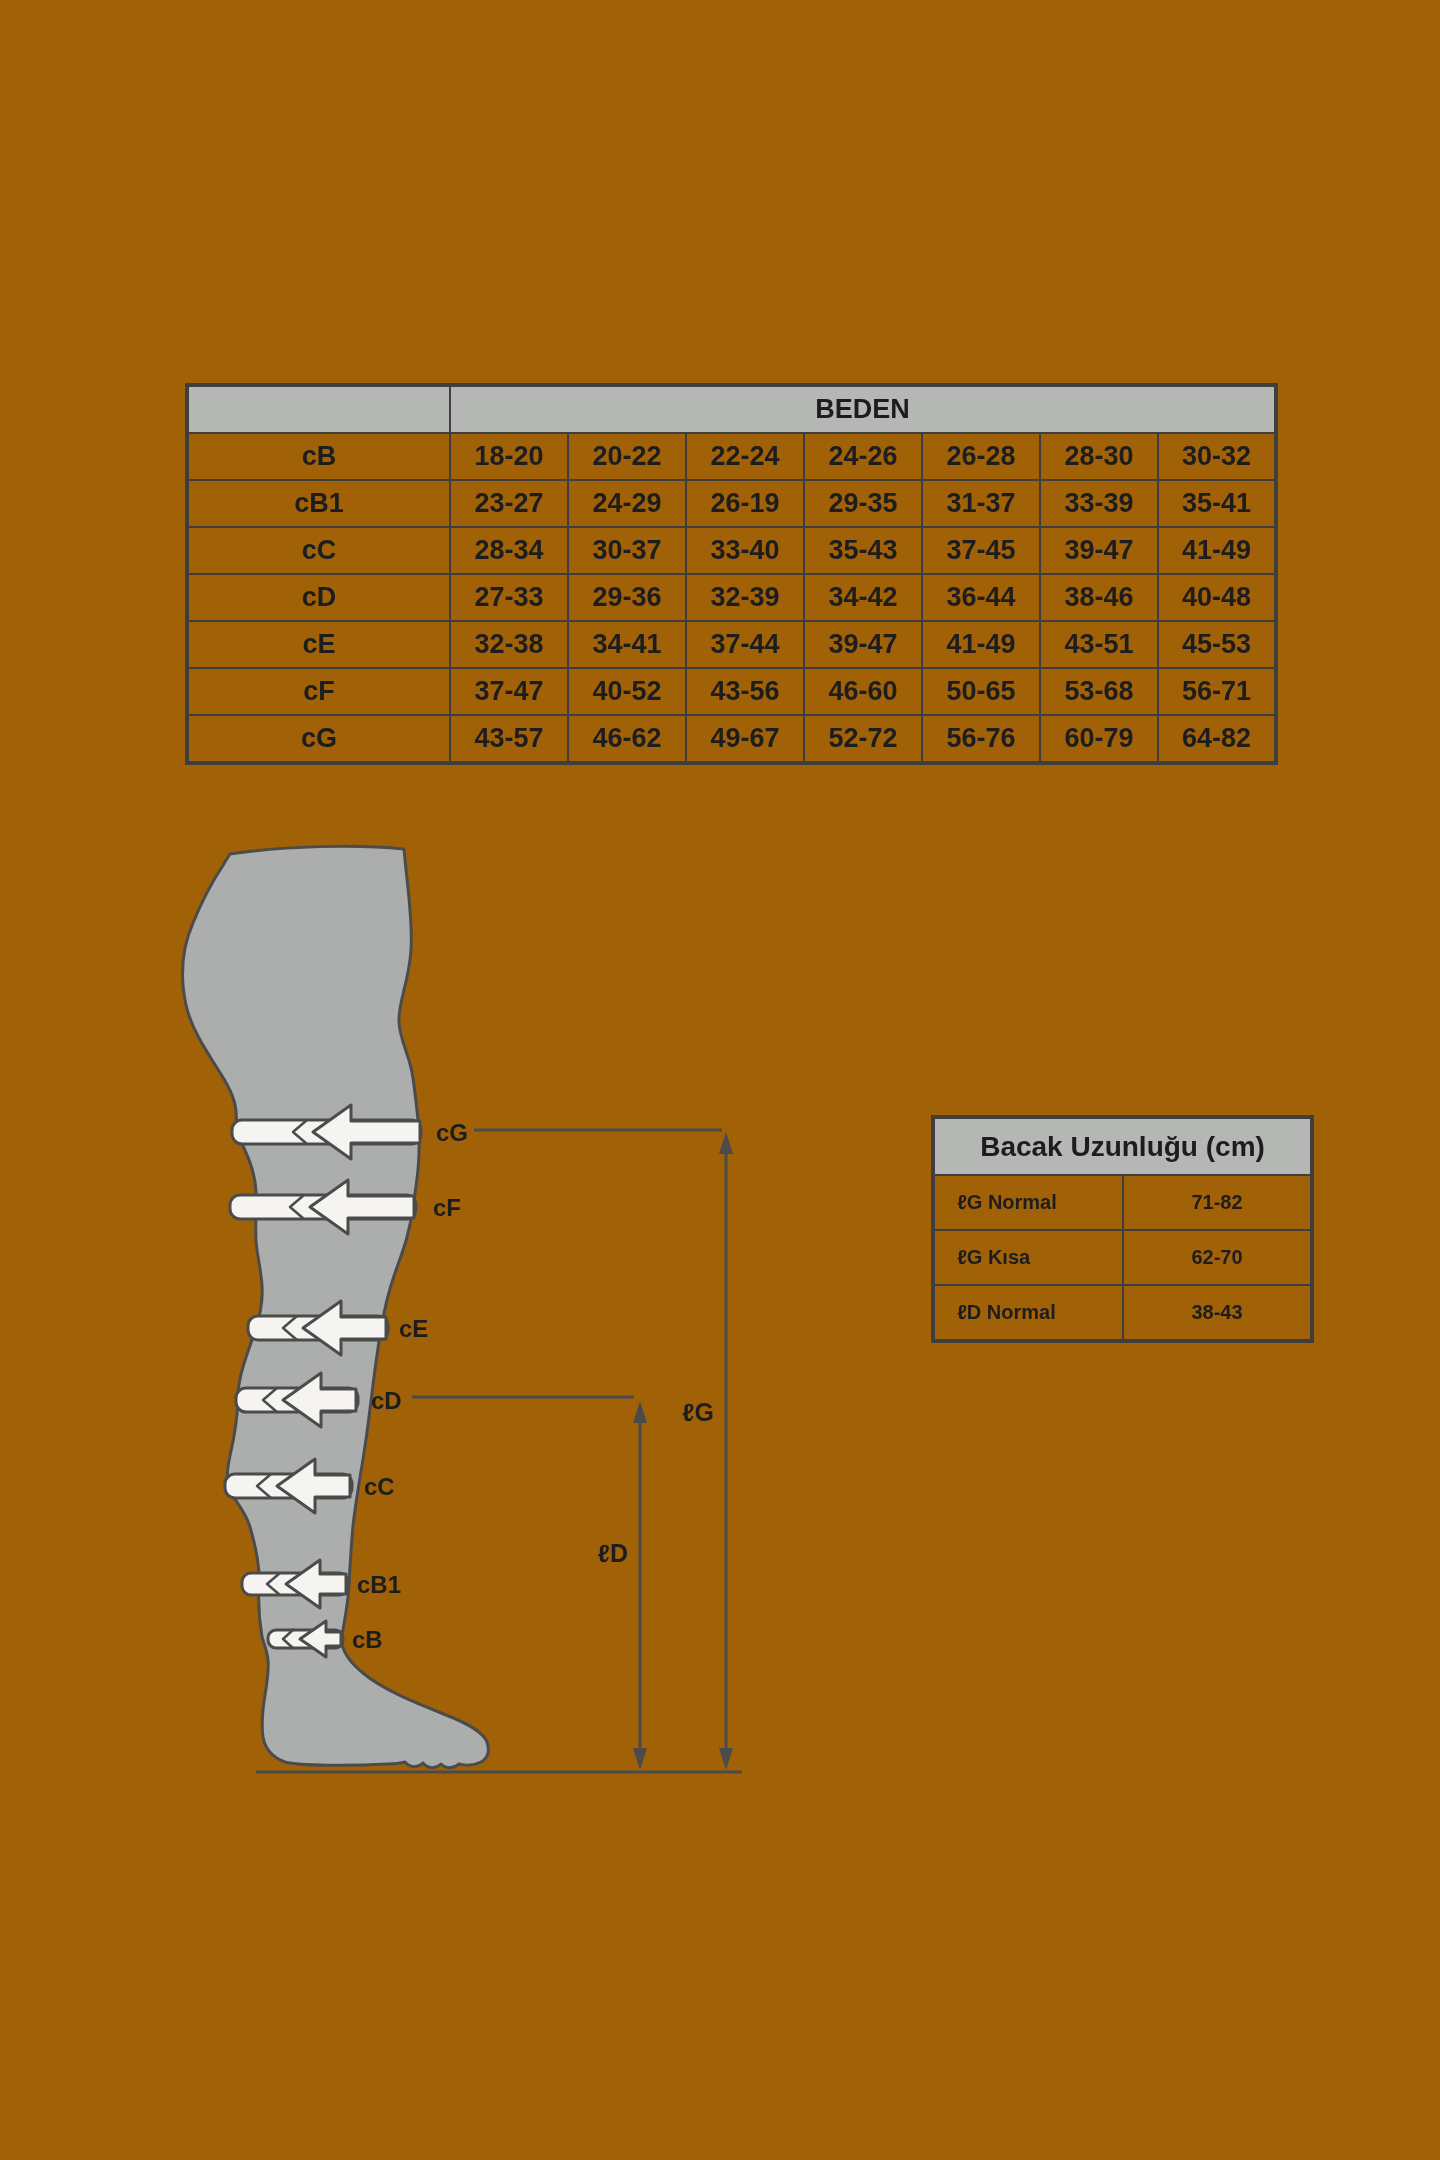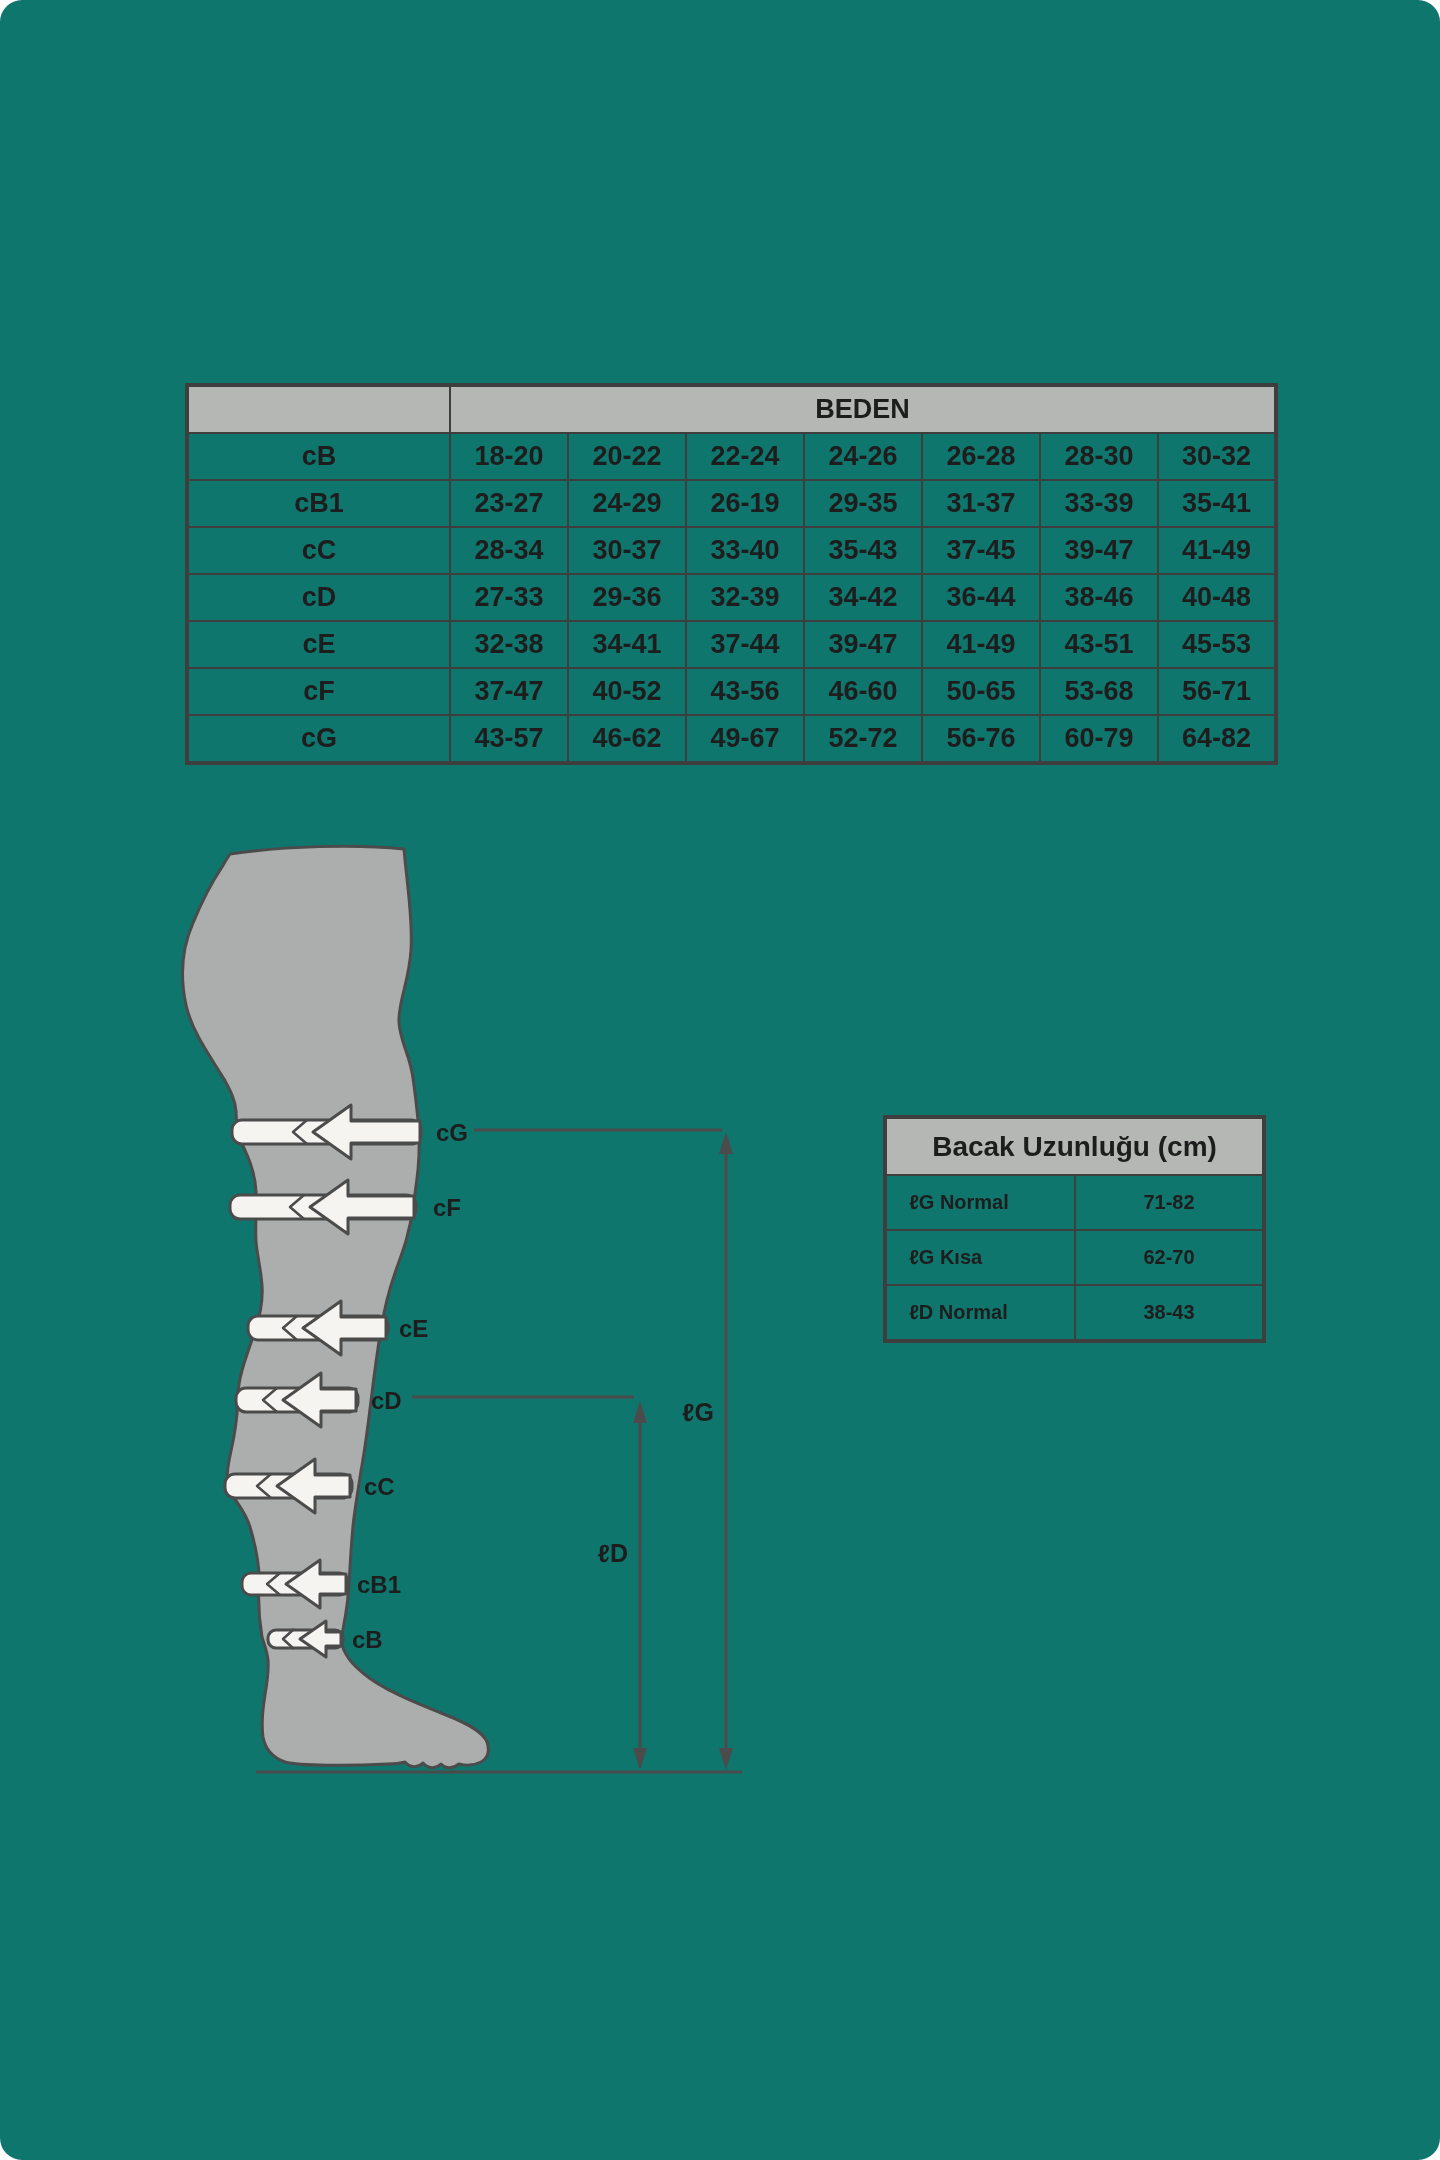--- a/index.html
+++ b/index.html
@@ -3,42 +3,42 @@
 <meta charset="utf-8">
 <style>
   html,body{margin:0;padding:0;}
   body{
     width:1440px;height:2160px;
     background:#ffffff;
     font-family:"Liberation Sans","DejaVu Sans",sans-serif;
     position:relative;
     color:#1d1d1d;
   }
-  .page{position:absolute;inset:0;background:#0f766e;border-radius:22px;}
+  .page{position:absolute;inset:0;background:#a16207;}
 
   
   table.size-table{
     position:absolute;left:185px;top:383px;width:1091px;
     border-collapse:collapse;table-layout:fixed;
     border:4px solid #3e3e3e;
   }
   table.size-table td{
     border:2px solid #3e3e3e;
     text-align:center;vertical-align:middle;
     font-weight:bold;font-size:27px;color:#1d1d1d;
     height:45px;padding:0;letter-spacing:0px;
   }
   td.gray{background:#b5b7b5;}
   td.beden{font-size:24px;letter-spacing:1px;}
   td.rlabel{font-size:26px;}
   td.chead{font-size:26px;}
 
   
   table.length-table{
-    position:absolute;left:883px;top:1115px;width:379px;
+    position:absolute;left:931px;top:1115px;width:379px;
     border-collapse:collapse;table-layout:fixed;
     border:4px solid #3e3e3e;
     padding-left:18px;
   }
   table.length-table td{
     border:2px solid #3e3e3e;
     font-weight:bold;font-size:20px;color:#1d1d1d;
     height:53px;padding:0;vertical-align:middle;
   }
   table.length-table td.lt-head{

